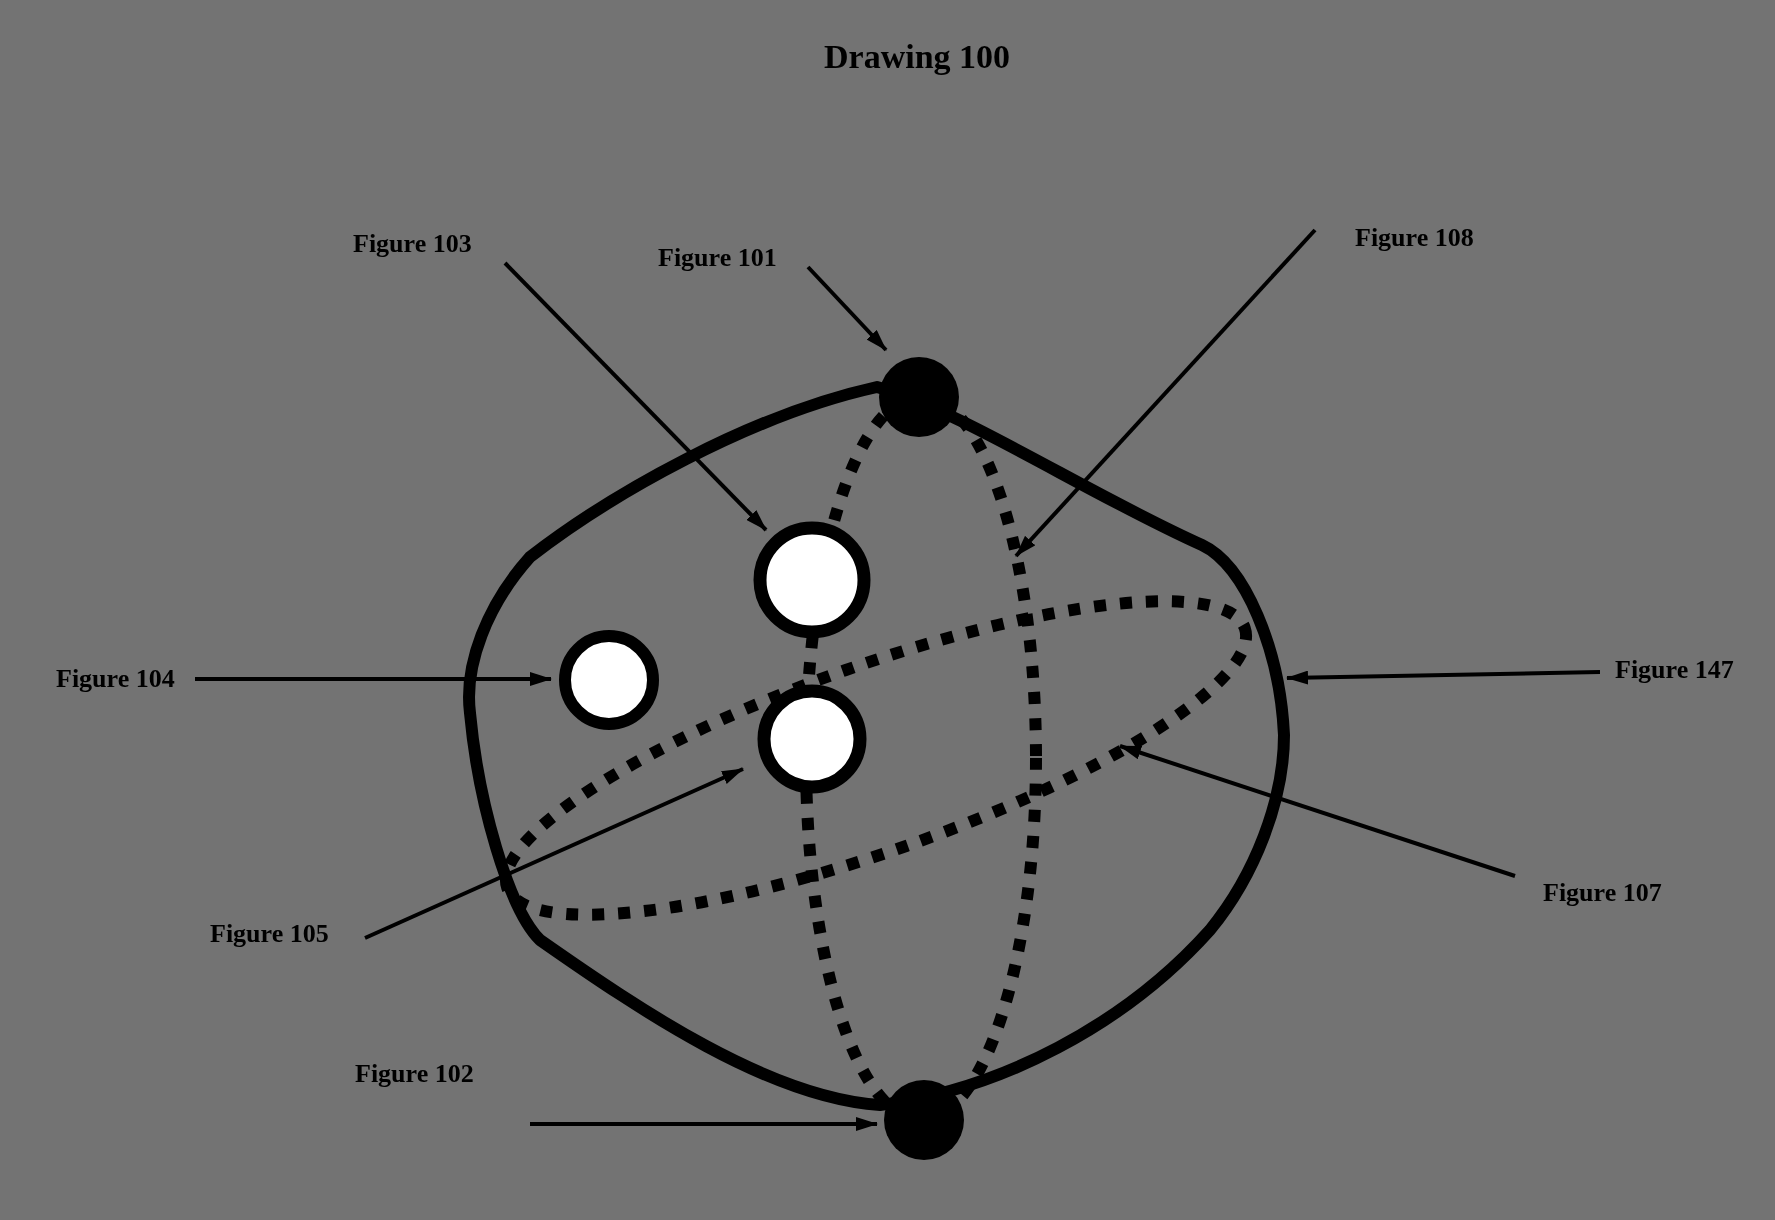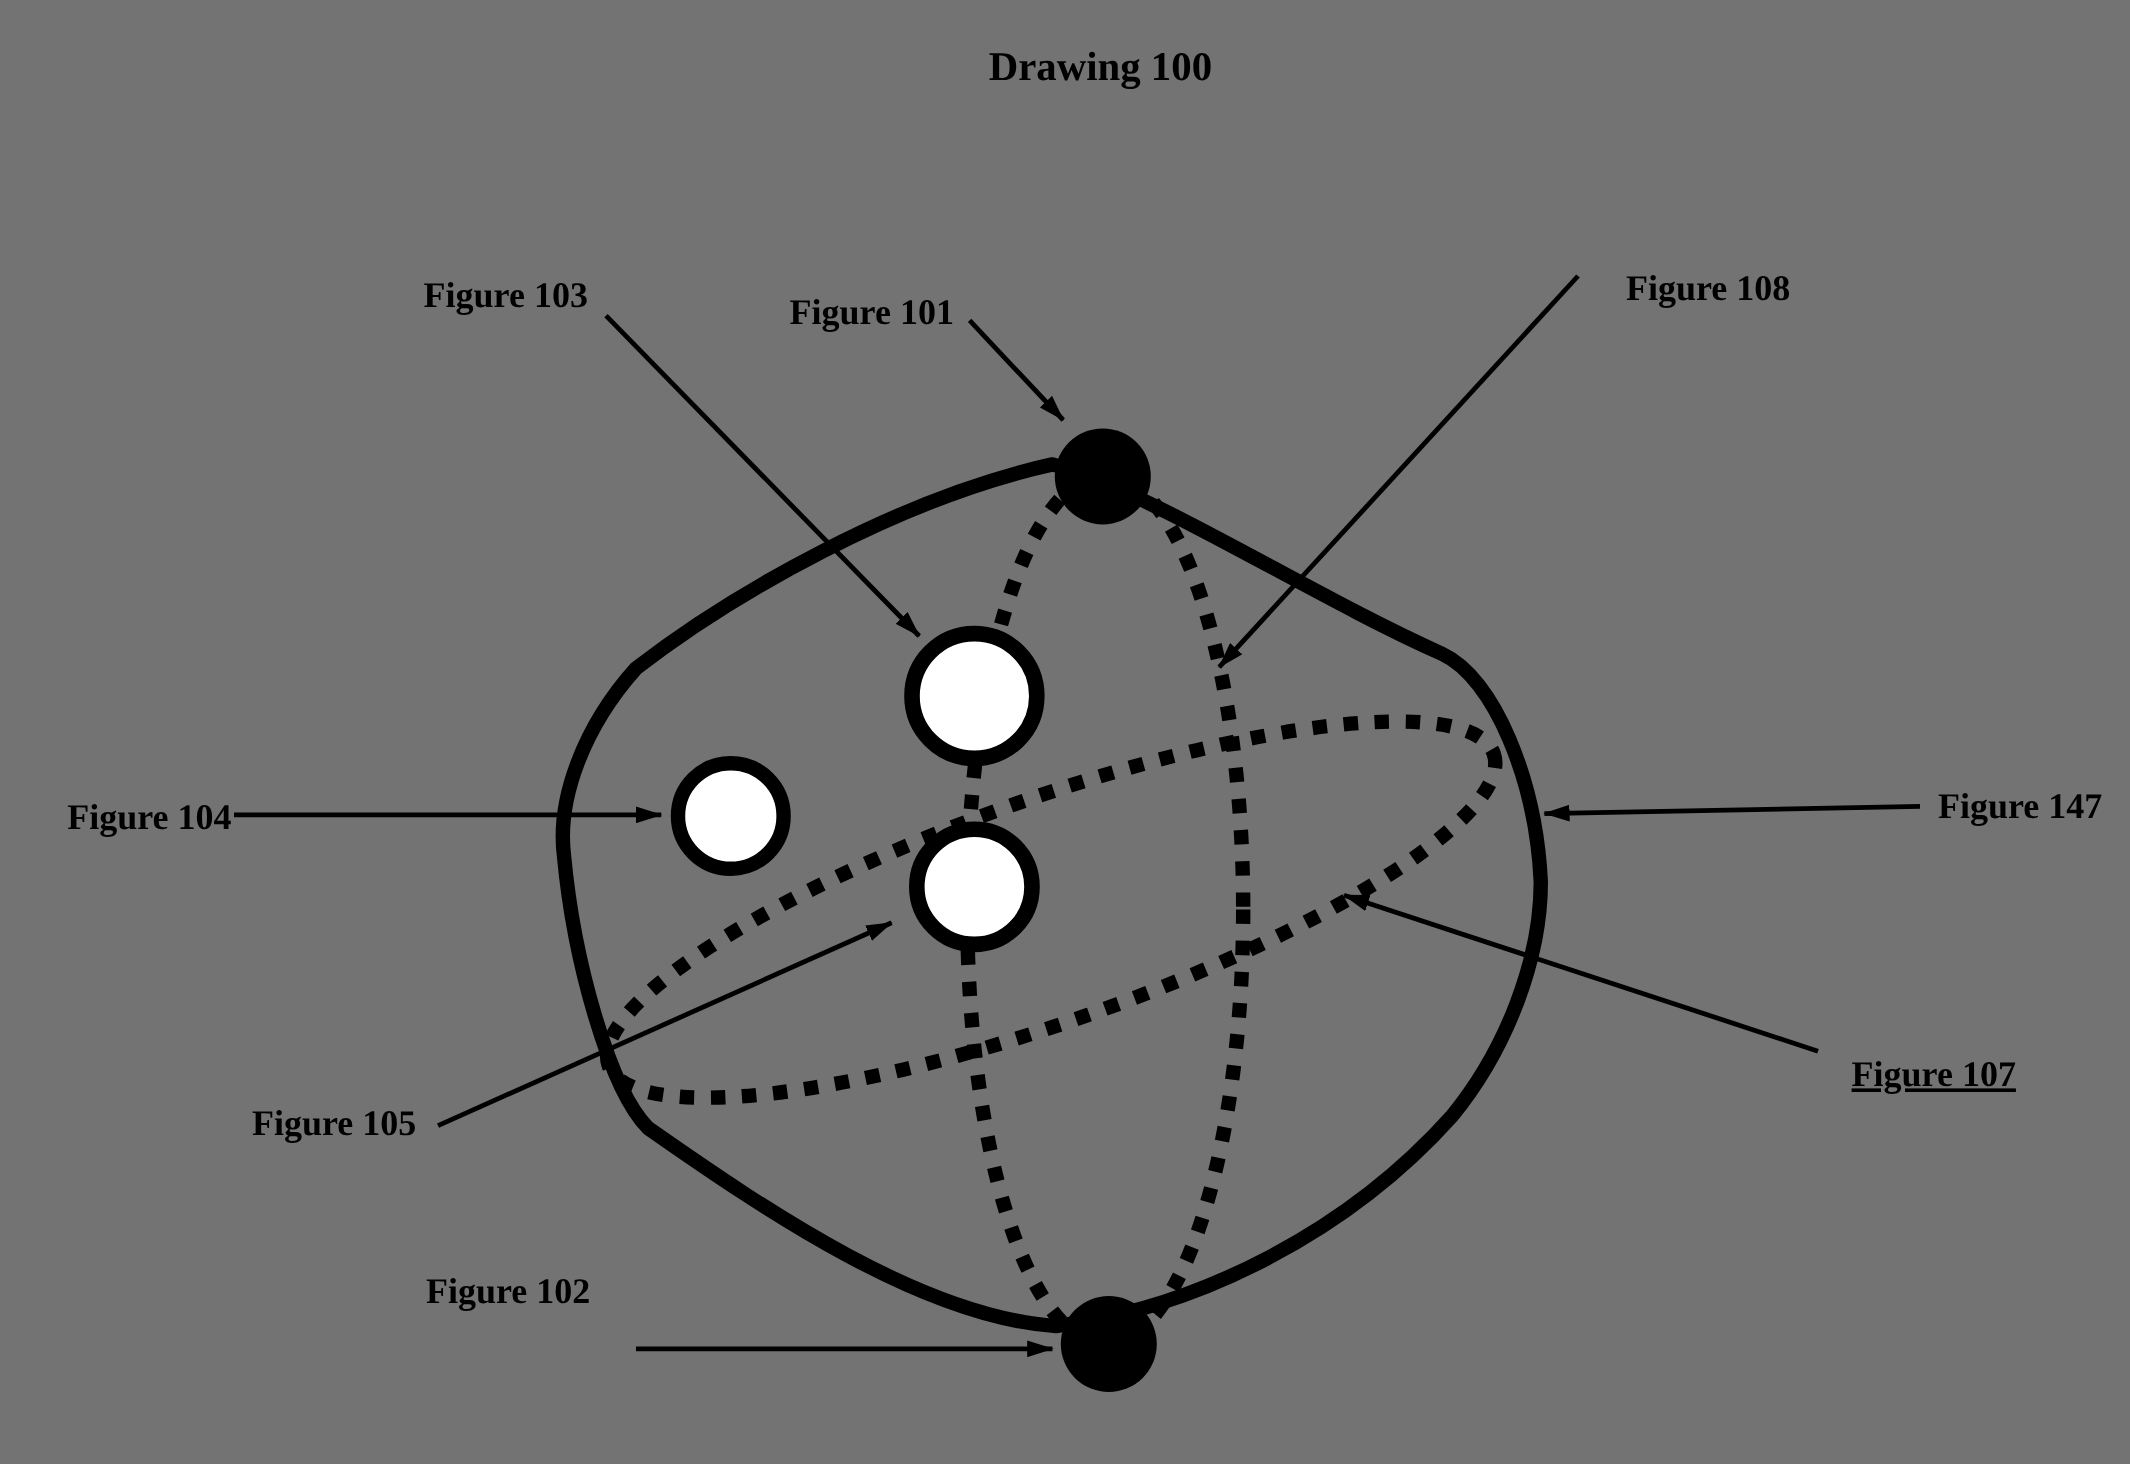--- a/index.html
+++ b/index.html
@@ -17,42 +17,42 @@
   }
   #diagram-svg {
     position: absolute;
     left: 0;
     top: 0;
   }
   .fig-label {
     position: absolute;
     font-family: "Liberation Serif", serif;
     font-weight: bold;
-    font-size: 30px;
+    font-size: 26px;
     line-height: 1.1;
     color: #000000;
     white-space: nowrap;
   }
   .drawing-title {
     position: absolute;
     font-family: "Liberation Serif", serif;
     font-weight: bold;
     font-size: 34px;
     color: #000000;
     white-space: nowrap;
   }
   
   .pos-title   { left: 824px;  top: 38px;  }
   .pos-f103    { left: 353px;  top: 230px; }
   .pos-f101    { left: 658px;  top: 244px; }
   .pos-f108    { left: 1355px; top: 224px; }
   .pos-f104    { left: 56px;   top: 665px; }
   .pos-f106    { left: 1615px; top: 656px; }
   .pos-f105    { left: 210px;  top: 920px; }
-  .pos-f107    { left: 1543px; top: 879px; text-decoration: underline; }
+  .pos-f107    { left: 1543px; top: 879px; }
   .pos-f102    { left: 355px;  top: 1060px;}
 </style>
 </head>
 <body>
 
 <div id="stage">
 
   <svg id="diagram-svg" width="1775" height="1220" viewBox="0 0 1775 1220">
     <defs>
       <marker id="arrowhead" viewBox="0 0 22 14" refX="21" refY="7" markerWidth="22" markerHeight="14" markerUnits="userSpaceOnUse" orient="auto">

